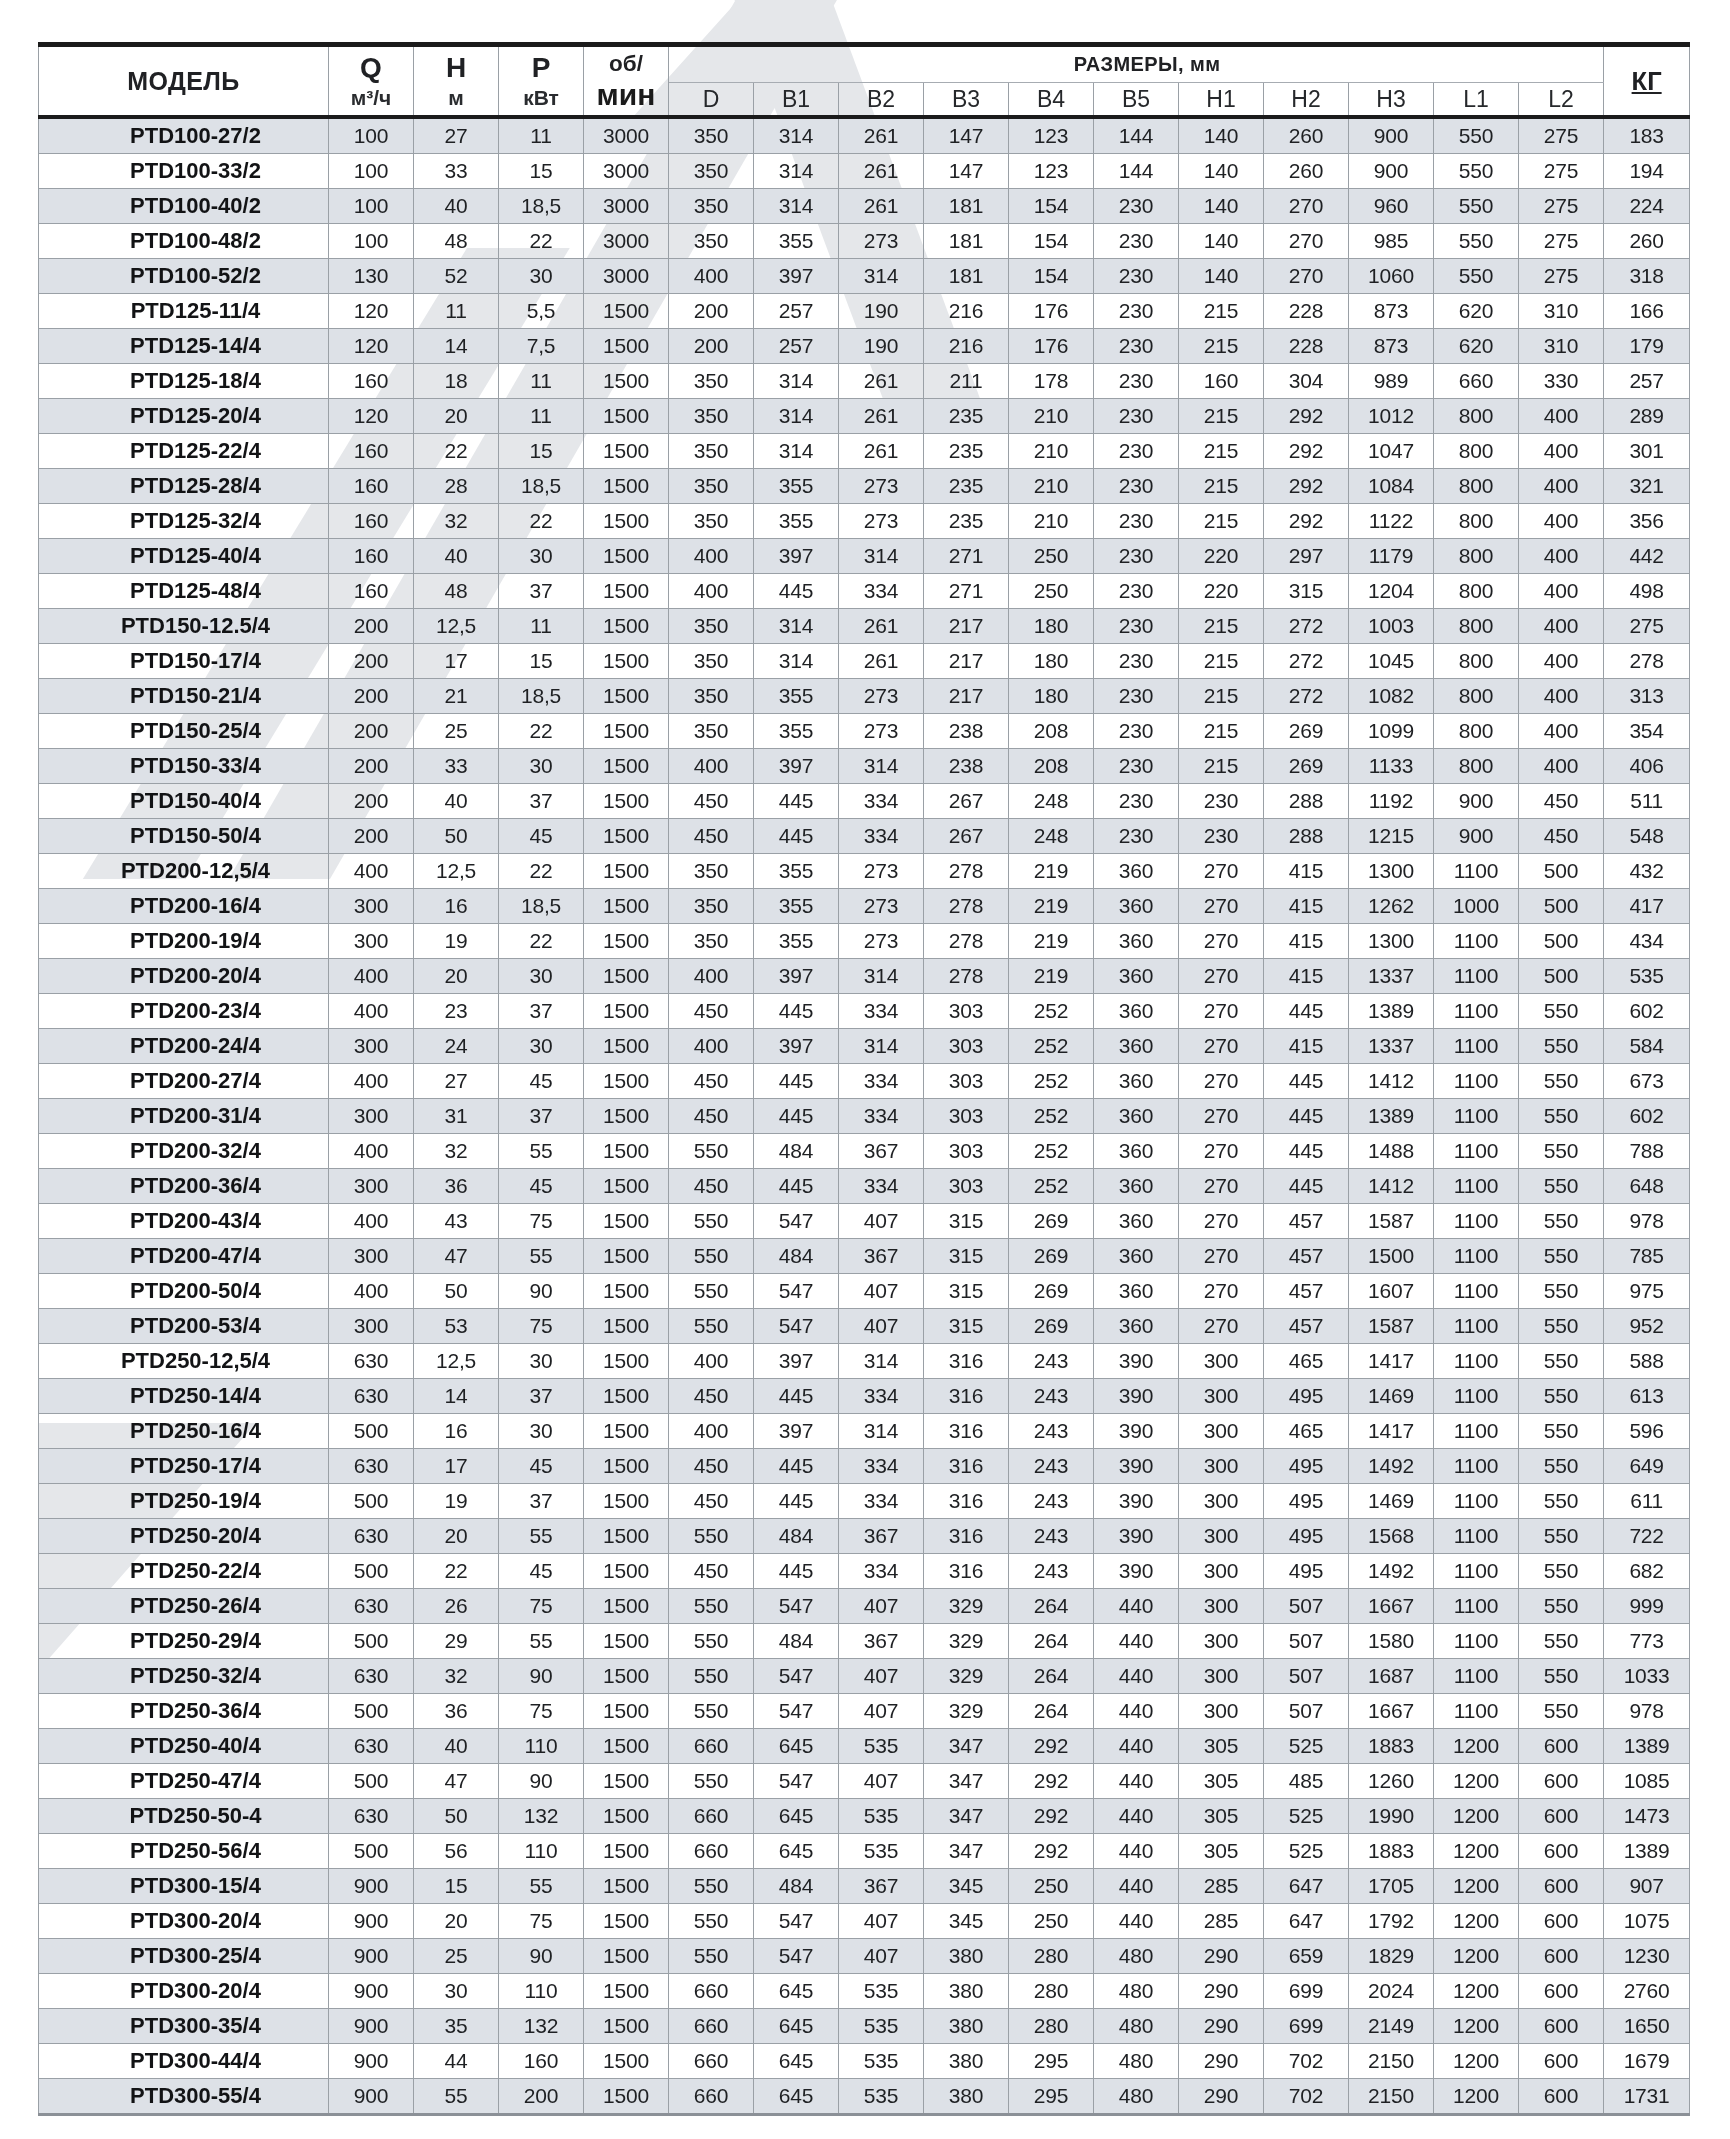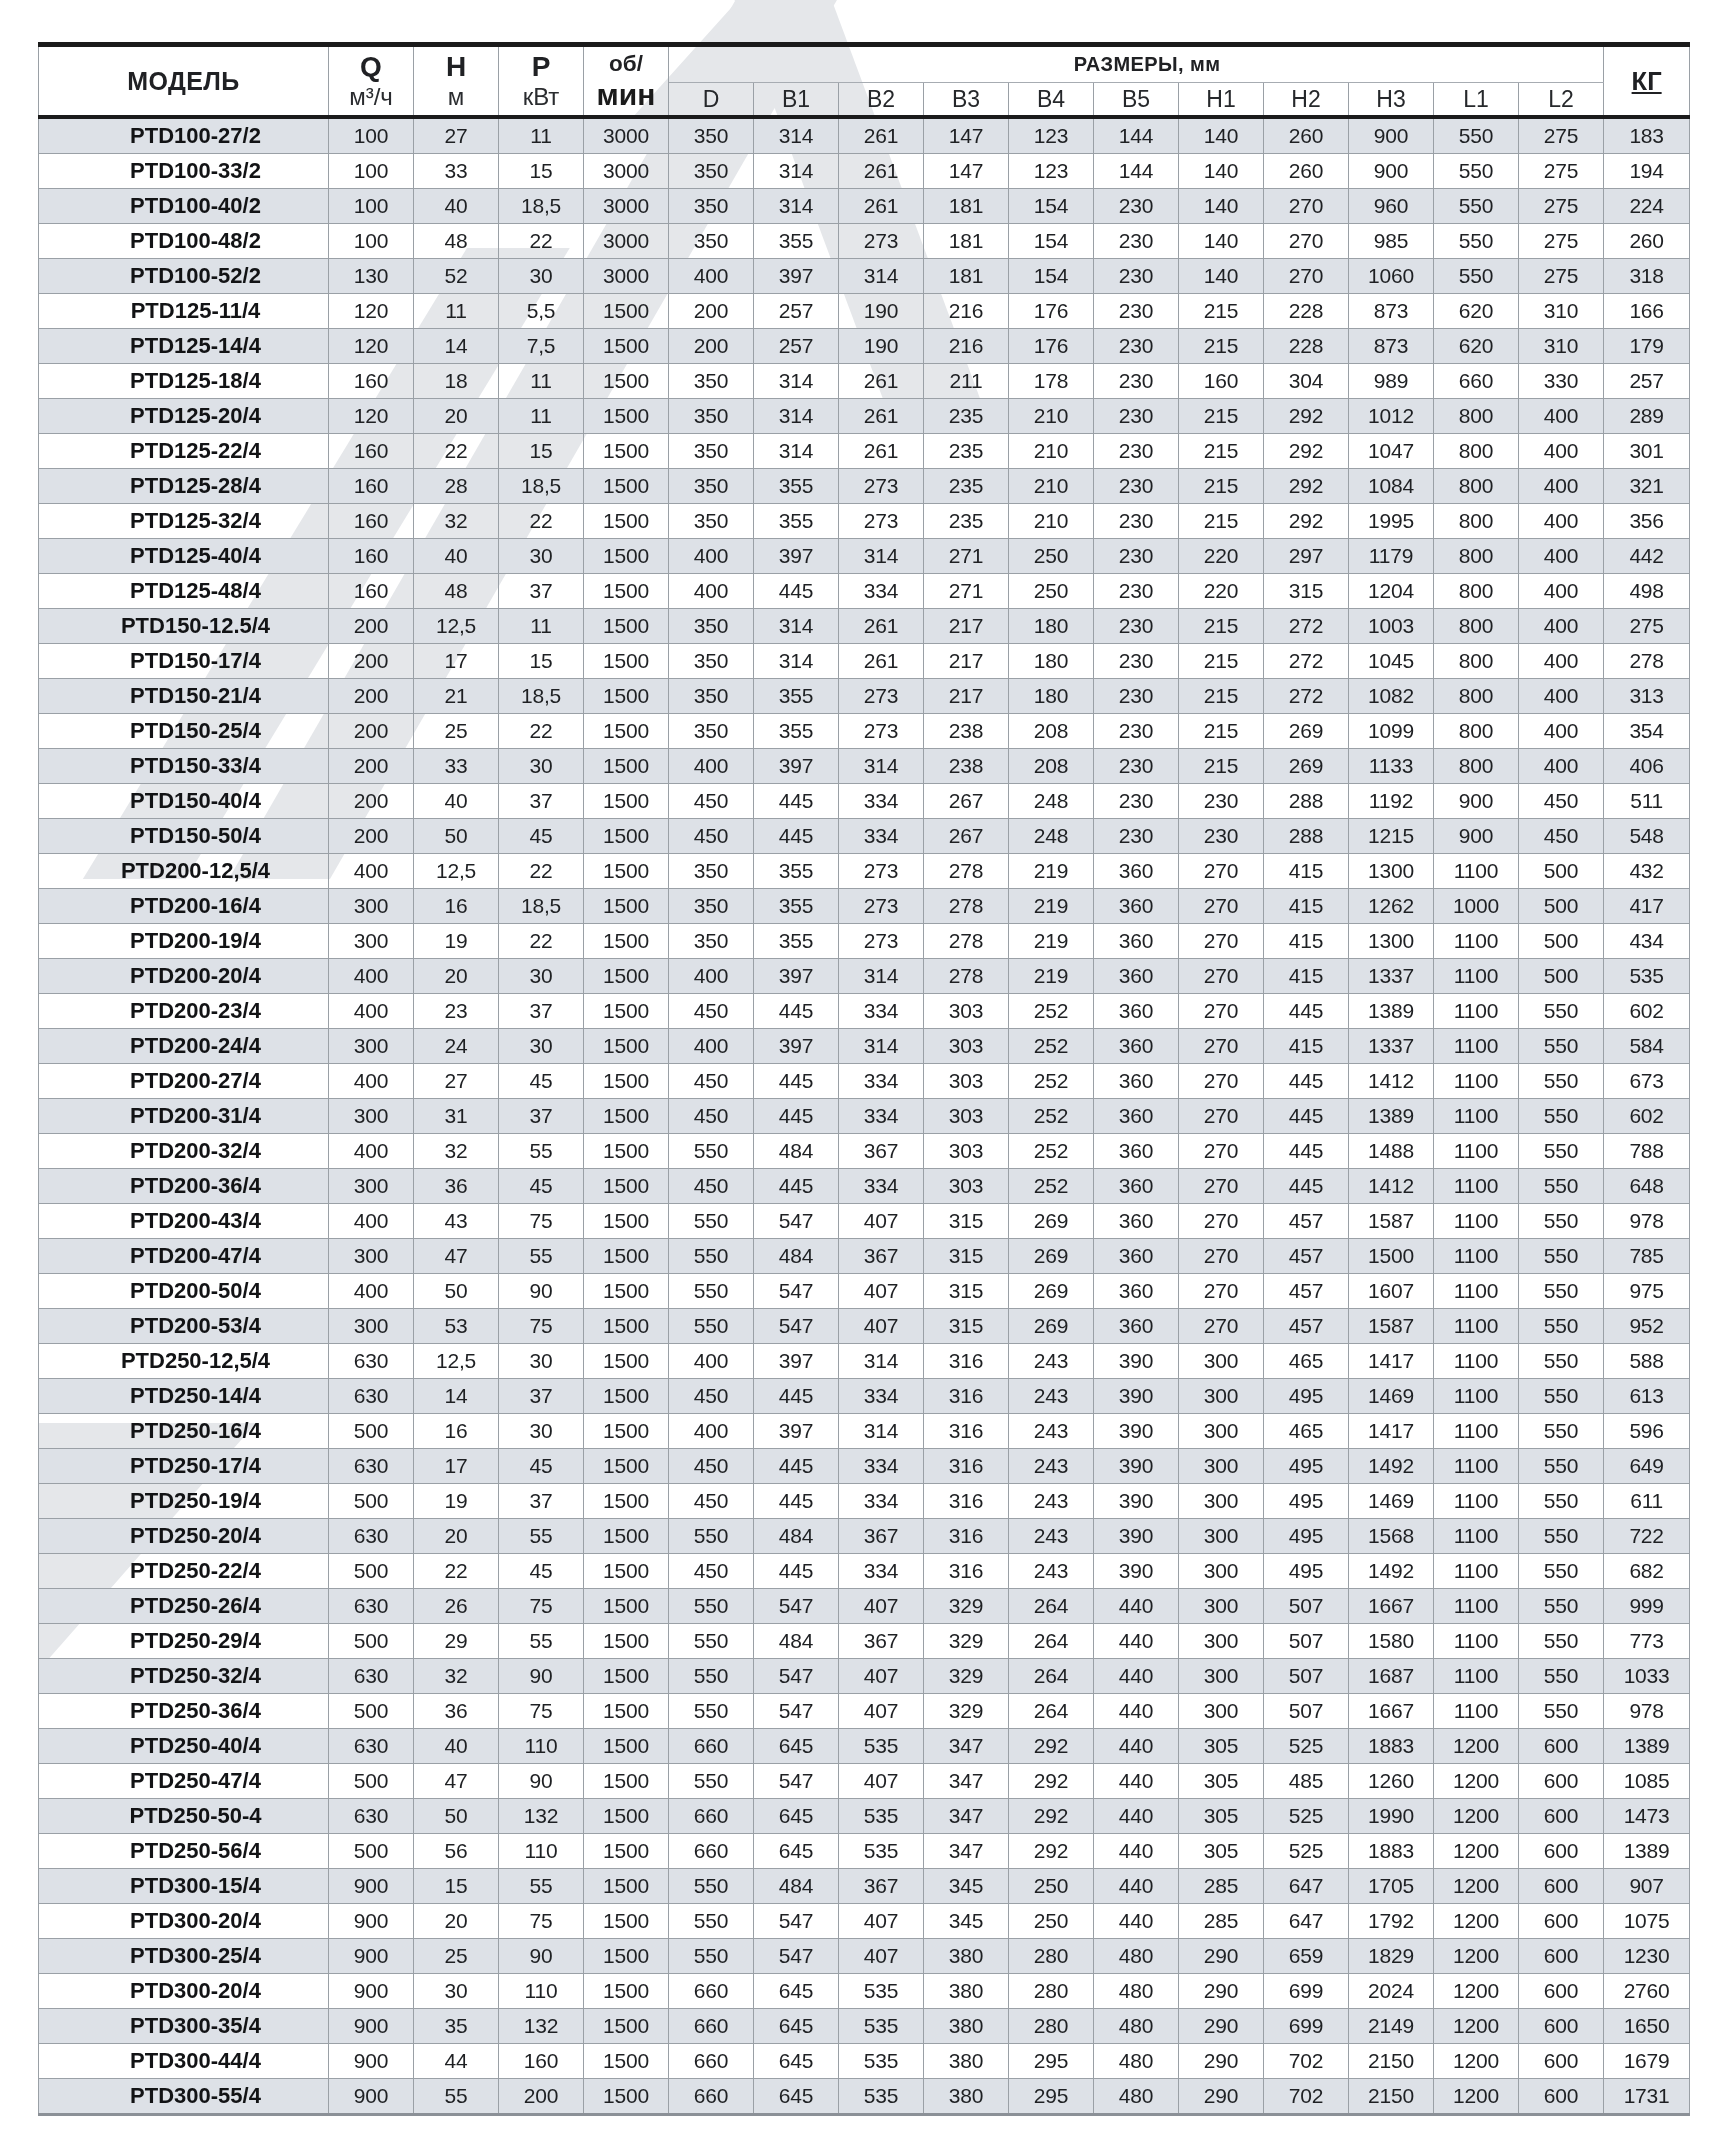--- a/index.html
+++ b/index.html
@@ -49,21 +49,21 @@
   }
   thead th{ background:transparent; }
   thead tr.h1 th{ height:35px; }
   thead tr.h2 th{ height:32px; font-weight:normal; font-size:23px; color:#26282b; }
   thead{ border-bottom:4.5px solid #1b1b1b; }
   th.model-h{ font-size:25px; font-weight:bold; letter-spacing:0.4px; }
   th.kg-h{ font-size:25.5px; font-weight:bold;text-decoration:underline; }
   th.sizes-h{ font-size:20px; font-weight:bold; border-bottom:1.5px solid #a7acb2; letter-spacing:0.4px;padding-left:22px; }
   .twoLine{ display:flex; flex-direction:column; justify-content:space-evenly; height:66px; }
   .twoLine .top{ font-size:28px; font-weight:bold; line-height:1; }
-  .twoLine .bot{ font-size:24px; font-weight:normal; line-height:1; color:#2a2c2f; }
+  .twoLine .bot{ font-size:21px; font-weight:bold; line-height:1; color:#2a2c2f; }
   .twoLine .bot.b{ font-weight:bold; font-size:30px; color:#1b1b1b; }
   tbody td{
     height:34px;
     font-size:21px;
     letter-spacing:-0.2px;
     color:#1e2023;
   }
   tbody td.model{
     font-weight:bold;
     font-size:22px;
@@ -350,21 +350,21 @@
         <td>22</td>
         <td>1500</td>
         <td>350</td>
         <td>355</td>
         <td>273</td>
         <td>235</td>
         <td>210</td>
         <td>230</td>
         <td>215</td>
         <td>292</td>
-        <td>1995</td>
+        <td>1122</td>
         <td>800</td>
         <td>400</td>
         <td>356</td>
       </tr>
       <tr>
         <td class="model">PTD125-40/4</td>
         <td>160</td>
         <td>40</td>
         <td>30</td>
         <td>1500</td>

